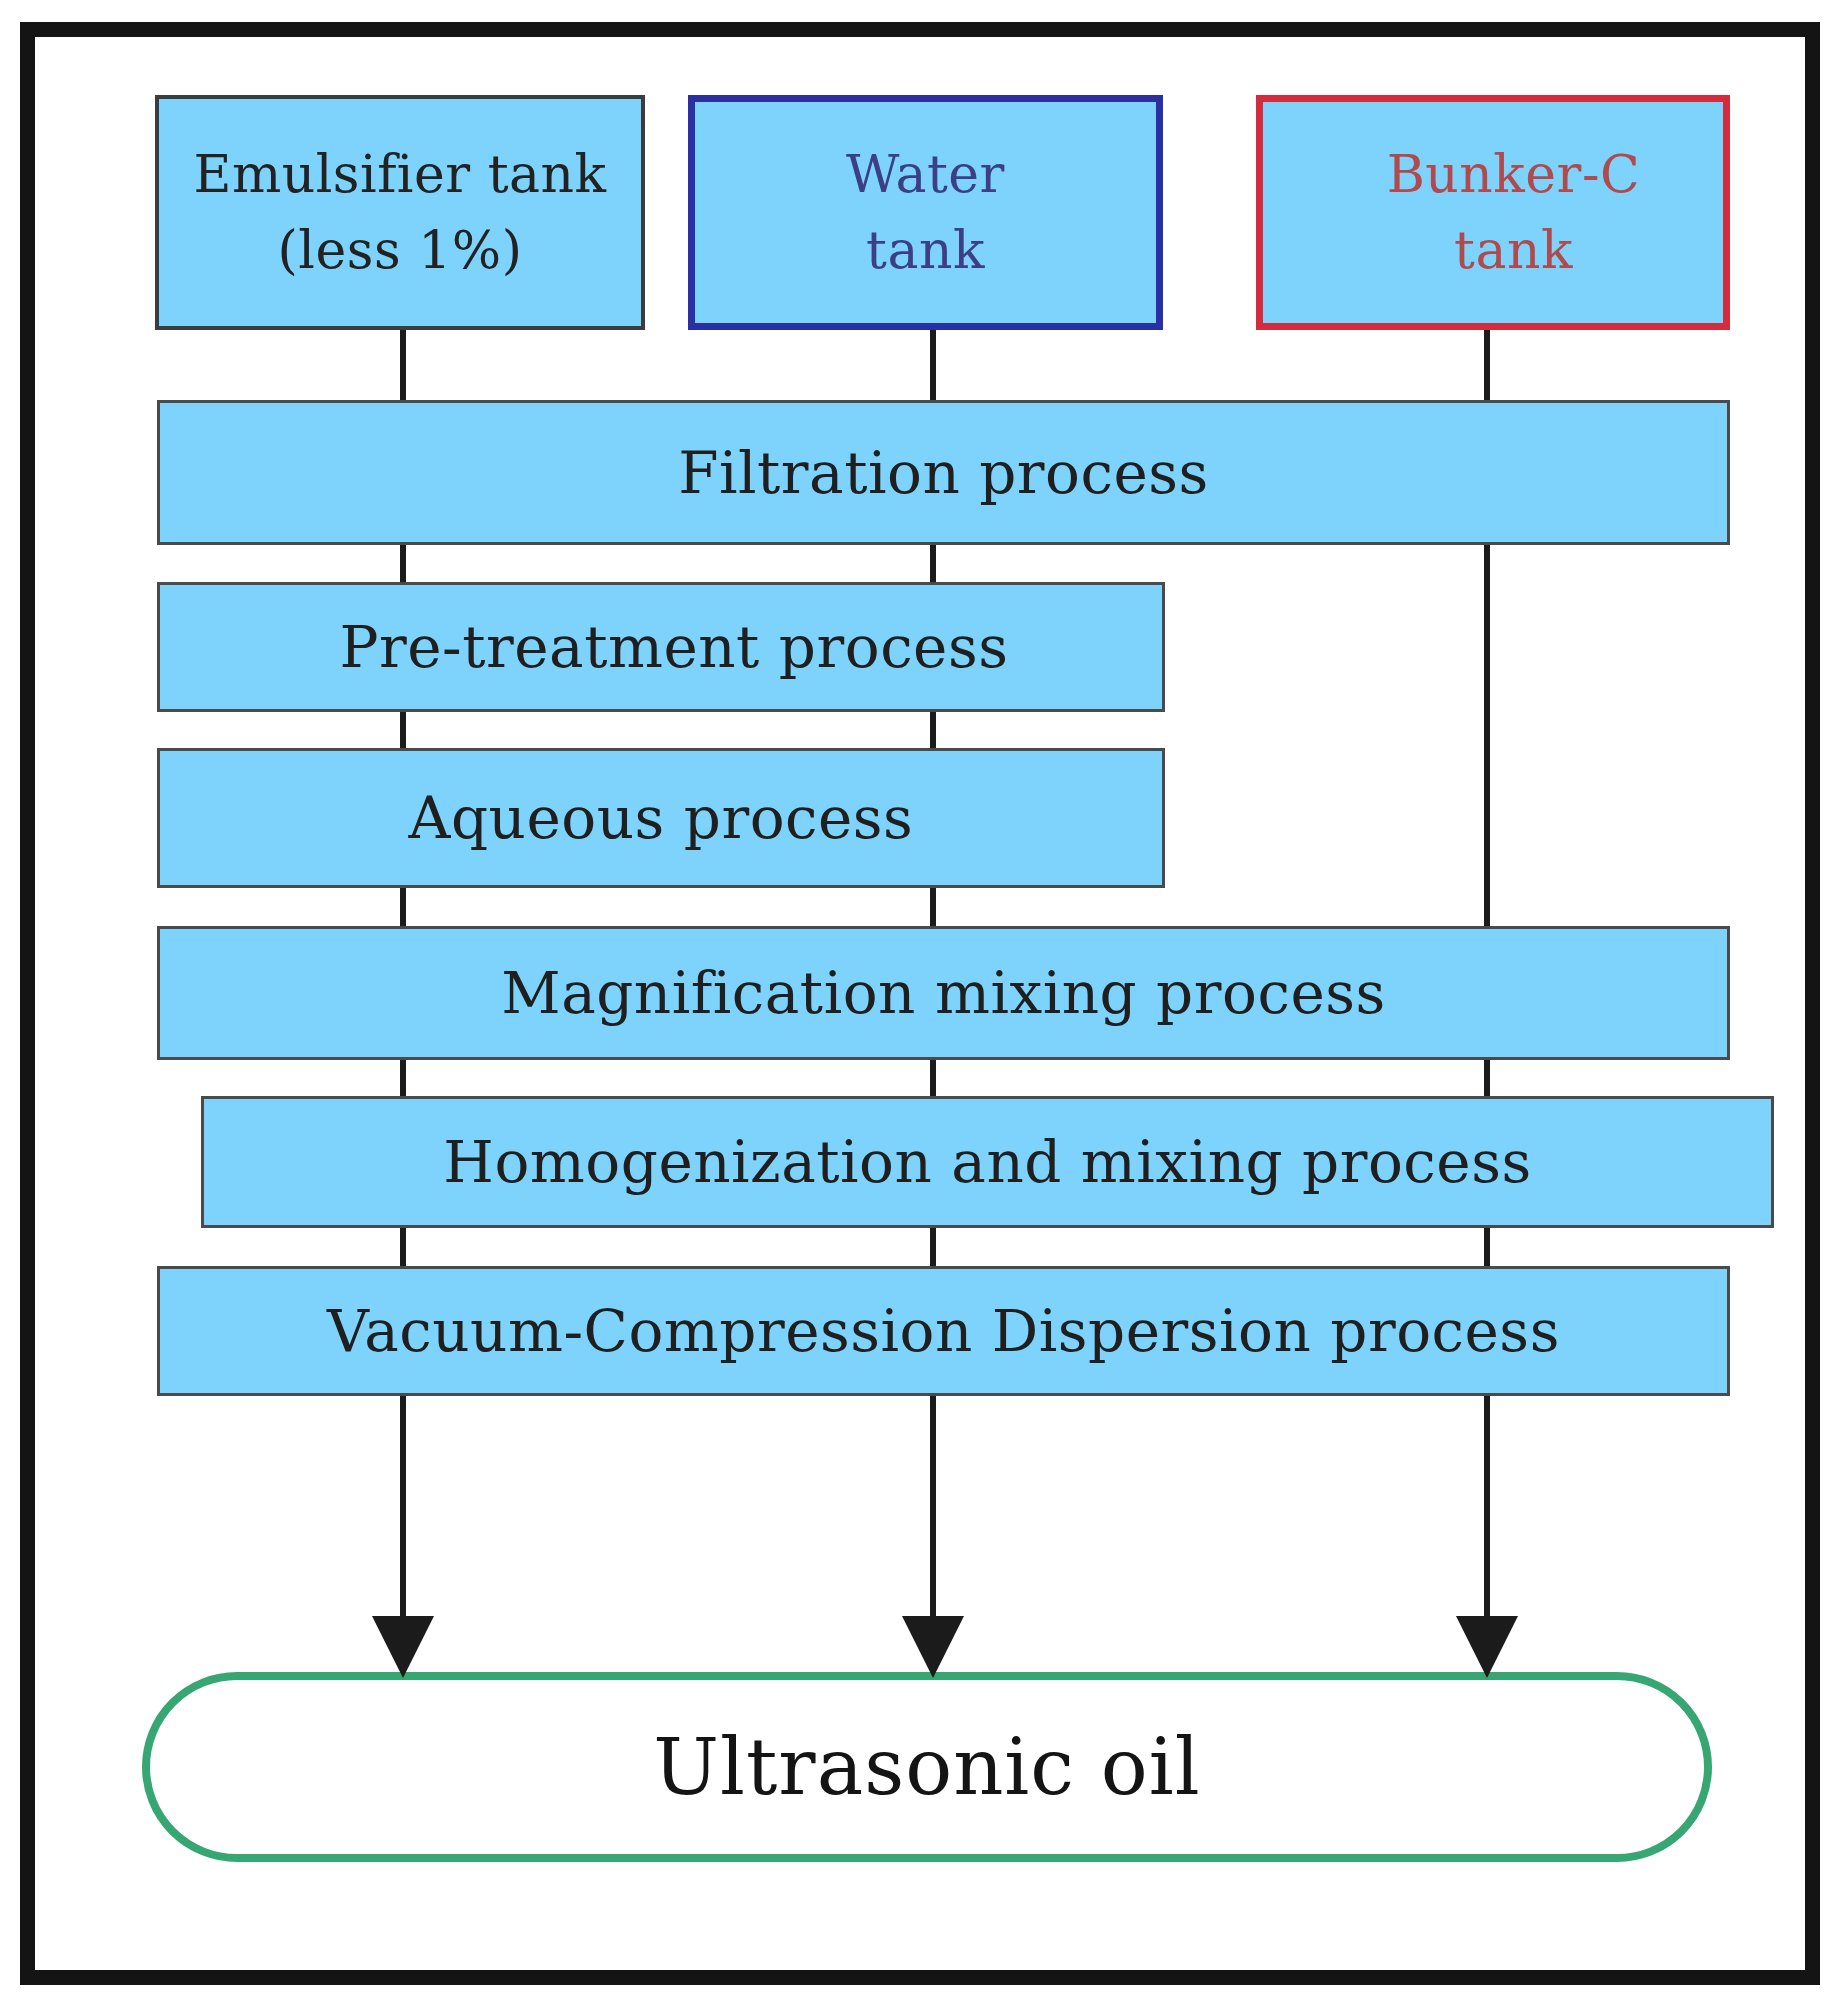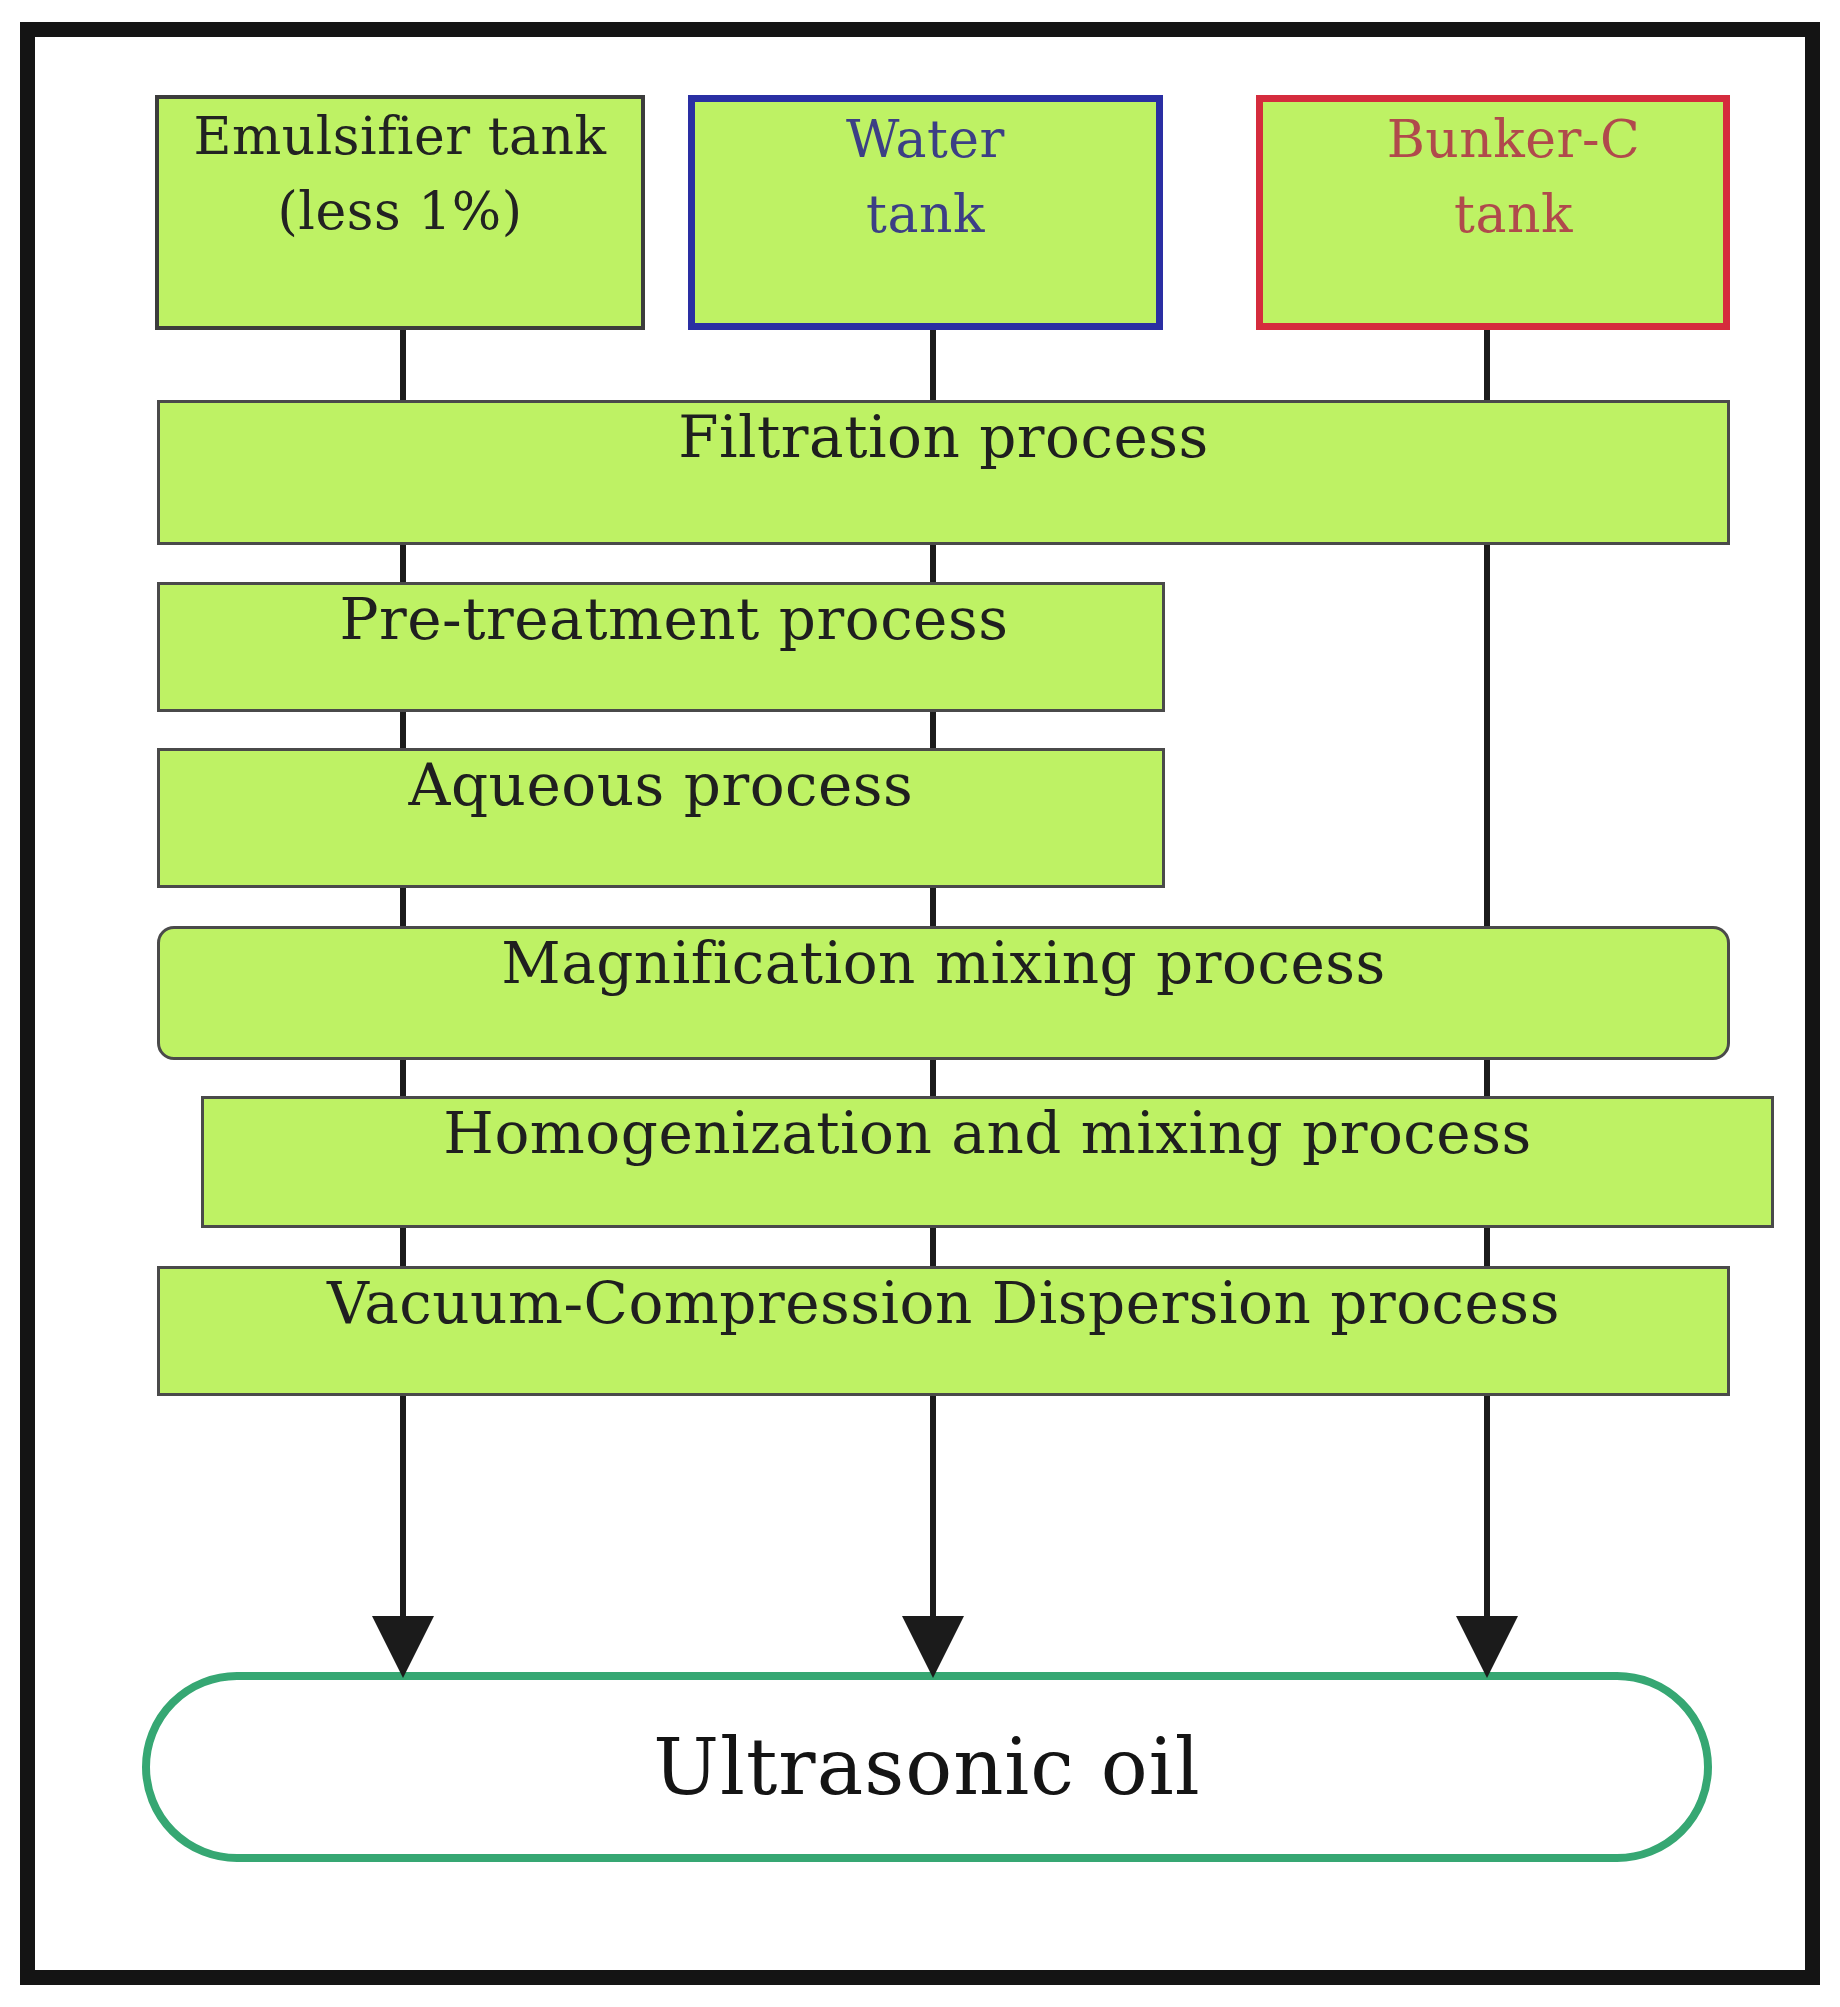--- a/index.html
+++ b/index.html
@@ -26,24 +26,24 @@
     top: 310px;
     height: 1322px; 
     z-index: 1;
   }
   .vline.col1 { left: 400px; }
   .vline.col2 { left: 930px; }
   .vline.col3 { left: 1484px; }
 
   .box {
     position: absolute;
-    background: #bef264;
+    background: #7dd3fc;
     z-index: 2;
     display: flex;
-    align-items: flex-start;
+    align-items: center;
     justify-content: center;
     text-align: center;
     color: #1f1f1f;
     box-sizing: border-box;
   }
   .tank {
     top: 95px;
     height: 235px;
     font-size: 52px;
     line-height: 1.45;
@@ -58,21 +58,21 @@
     left: 157px;
     width: 1573px;
     border: 3px solid #4a4a4a;
     font-size: 58px;
     letter-spacing: 0.5px;
   }
   .process.narrow { width: 1008px; }
   .p-filtration     { top: 400px;  height: 145px; }
   .p-pretreatment   { top: 582px;  height: 130px; padding-left: 26px; }
   .p-aqueous        { top: 748px;  height: 140px; }
-  .p-magnification  { top: 926px;  height: 134px; border-radius: 17px; }
+  .p-magnification  { top: 926px;  height: 134px; }
   .p-homogenization { top: 1096px; height: 132px; margin-left: 44px; }
   .p-vacuum         { top: 1266px; height: 130px; }
   .p-ultrasonic     { top: 1420px; height: 138px; }
 
   .arrowhead {
     position: absolute;
     top: 1616px;
     width: 0; height: 0;
     border-left: 31px solid transparent;
     border-right: 31px solid transparent;

